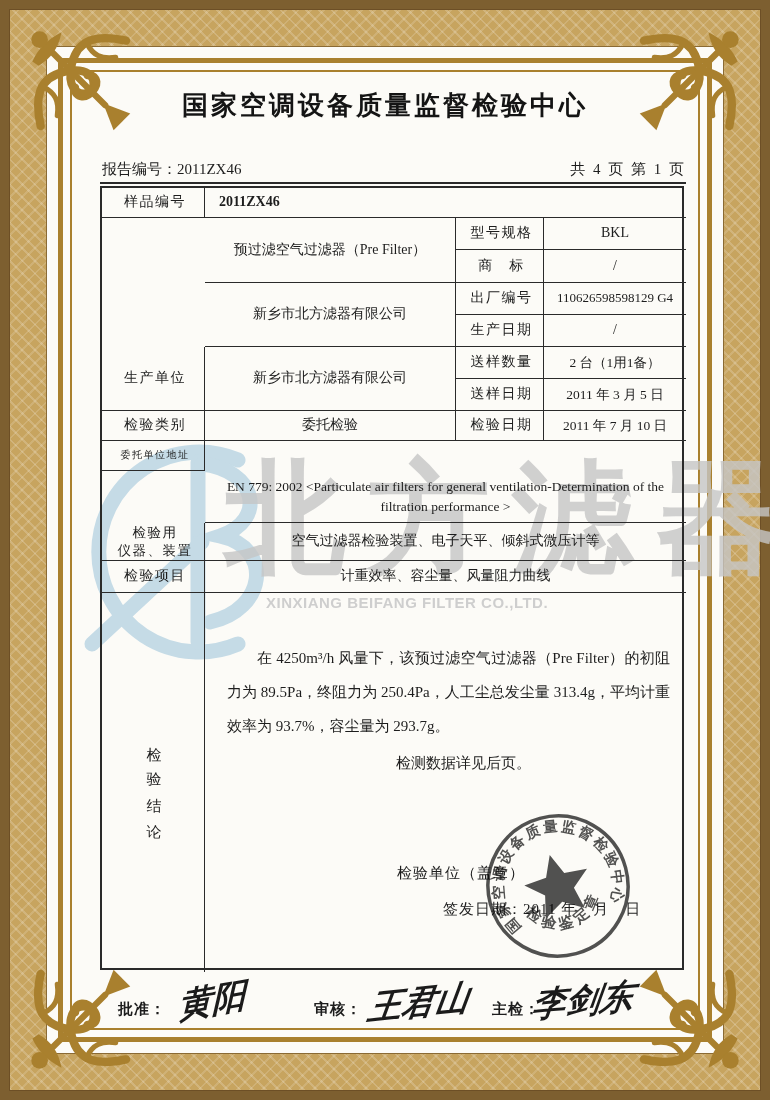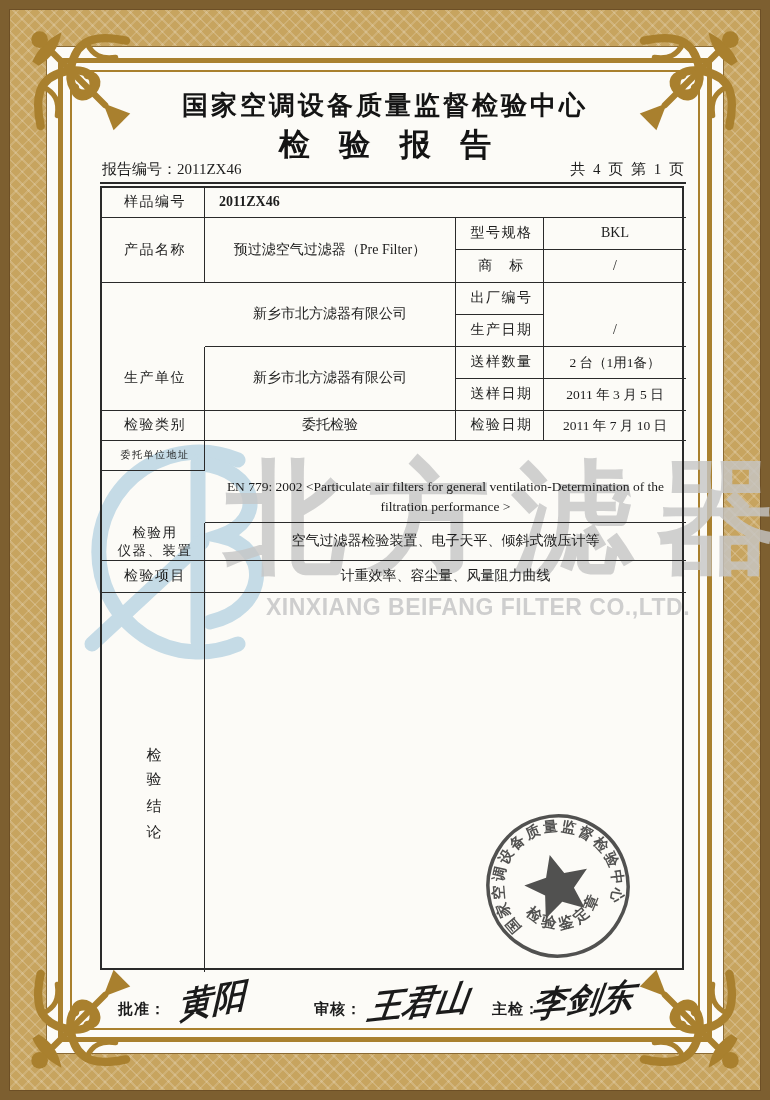--- a/index.html
+++ b/index.html
@@ -28,21 +28,21 @@
 
   
   .wm-logo{position:absolute;left:52px;top:438px;z-index:2;opacity:.5;}
   .wm-cn{
     position:absolute;left:224px;top:452px;z-index:2;white-space:nowrap;
     font-size:122px;font-weight:bold;letter-spacing:22px;line-height:1.1;
     color:#c6c6c6;opacity:.8;
   }
   .wm-en{
     position:absolute;left:266px;top:594px;z-index:2;white-space:nowrap;
-    font-size:23px;font-weight:bold;letter-spacing:.5px;color:#cacaca;opacity:.9;
+    font-size:15px;font-weight:bold;letter-spacing:.5px;color:#cacaca;opacity:.9;
     font-family:"Liberation Sans","DejaVu Sans",sans-serif;
   }
 
   
   .content{position:absolute;inset:0;z-index:3;}
   .org-title{position:absolute;left:0;top:88px;width:770px;text-align:center;
     font-size:26px;font-weight:bold;letter-spacing:3px;color:#141414;}
   .doc-title{position:absolute;left:0;top:124px;width:770px;text-align:center;
     font-size:31px;font-weight:bold;letter-spacing:.95em;text-indent:.95em;color:#141414;}
   .hdr-row{position:absolute;left:100px;top:156px;width:586px;height:26px;
@@ -127,40 +127,39 @@
       <path d="M146 24 L146 204"></path>
       <path d="M150 26 C204 32 216 82 168 98 C222 110 214 172 158 184"></path>
       <path d="M40 206 L150 104"></path>
     </g>
   </svg>
   <div class="wm-cn">北方滤器</div>
   <div class="wm-en">XINXIANG BEIFANG FILTER CO.,LTD.</div>
 
   <div class="content">
     <div class="org-title">国家空调设备质量监督检验中心</div>
-    <div class="doc-title">检验报告</div>
     <div class="hdr-row">
       <span class="hdr-left">报告编号：2011ZX46</span>
       <span class="hdr-right">共 4 页 第 1 页</span>
     </div>
 
     <div class="tbl">
 
       <div class="cell lbl" style="grid-column:1;grid-row:1">样品编号</div>
       <div class="cell lc left" style="grid-column:2/5;grid-row:1">2011ZX46</div>
 
-      <div class="cell lbl" style="grid-column:1;grid-row:2/4">产品名称</div>
       <div class="cell" style="grid-column:2;grid-row:2/4">预过滤空气过滤器（Pre Filter）</div>
       <div class="cell lbl" style="grid-column:3;grid-row:2">型号规格</div>
       <div class="cell lc" style="grid-column:4;grid-row:2">BKL</div>
       <div class="cell lbl" style="grid-column:3;grid-row:3">商　标</div>
       <div class="cell lc" style="grid-column:4;grid-row:3">/</div>
 
       <div class="cell" style="grid-column:2;grid-row:4/6">新乡市北方滤器有限公司</div>
       <div class="cell lbl" style="grid-column:3;grid-row:4">出厂编号</div>
+      <div class="cell lc" style="grid-column:4;grid-row:4;font-size:13px">110626598598129 G4</div>
       <div class="cell lbl" style="grid-column:3;grid-row:5">生产日期</div>
       <div class="cell lc" style="grid-column:4;grid-row:5">/</div>
 
       <div class="cell lbl" style="grid-column:1;grid-row:6/8">生产单位</div>
       <div class="cell" style="grid-column:2;grid-row:6/8">新乡市北方滤器有限公司</div>
       <div class="cell lbl" style="grid-column:3;grid-row:6">送样数量</div>
       <div class="cell lc" style="grid-column:4;grid-row:6;font-size:13.5px">2 台（1用1备）</div>
       <div class="cell lbl" style="grid-column:3;grid-row:7">送样日期</div>
       <div class="cell lc" style="grid-column:4;grid-row:7;font-size:13.5px">2011 年 3 月 5 日</div>
 
@@ -176,20 +175,26 @@
       <div class="cell lc" style="grid-column:2/5;grid-row:11">空气过滤器检验装置、电子天平、倾斜式微压计等</div>
       <div class="cell lbl two-line" style="grid-column:1;grid-row:11;font-size:13.5px">
         <span>检验用</span>
         <span>仪器、装置</span>
       </div>
 
       <div class="cell lbl" style="grid-column:1;grid-row:12">检验项目</div>
       <div class="cell lc" style="grid-column:2/5;grid-row:12">计重效率、容尘量、风量阻力曲线</div>
 
       <div class="cell lr vertical-label" style="grid-column:1;grid-row:13">检验结论</div>
+      <div class="cell lc lr concl" style="grid-column:2/5;grid-row:13">
+        <div class="concl-p1">在 4250m³/h 风量下，该预过滤空气过滤器（Pre Filter）的初阻力为 89.5Pa，终阻力为 250.4Pa，人工尘总发尘量 313.4g，平均计重效率为 93.7%，容尘量为 293.7g。</div>
+        <div class="concl-p2">检测数据详见后页。</div>
+        <div class="unit-seal">检验单位（盖章）</div>
+        <div class="issue-date">签发日期：2011 年　月　日</div>
+      </div>
     </div>
 
     <div class="signrow">
       <span class="signlabel" style="left:18px;top:16px">批准：</span>
       <span class="sig" style="left:78px;top:-6px;transform:rotate(-10deg) skewX(-10deg)">黄阳</span>
       <span class="signlabel" style="left:214px;top:16px">审核：</span>
       <span class="sig" style="left:268px;top:-4px;transform:rotate(-6deg) skewX(-14deg)">王君山</span>
       <span class="signlabel" style="left:392px;top:16px">主检：</span>
       <span class="sig" style="left:432px;top:-6px;transform:rotate(-5deg) skewX(-12deg)">李剑东</span>
     </div>

